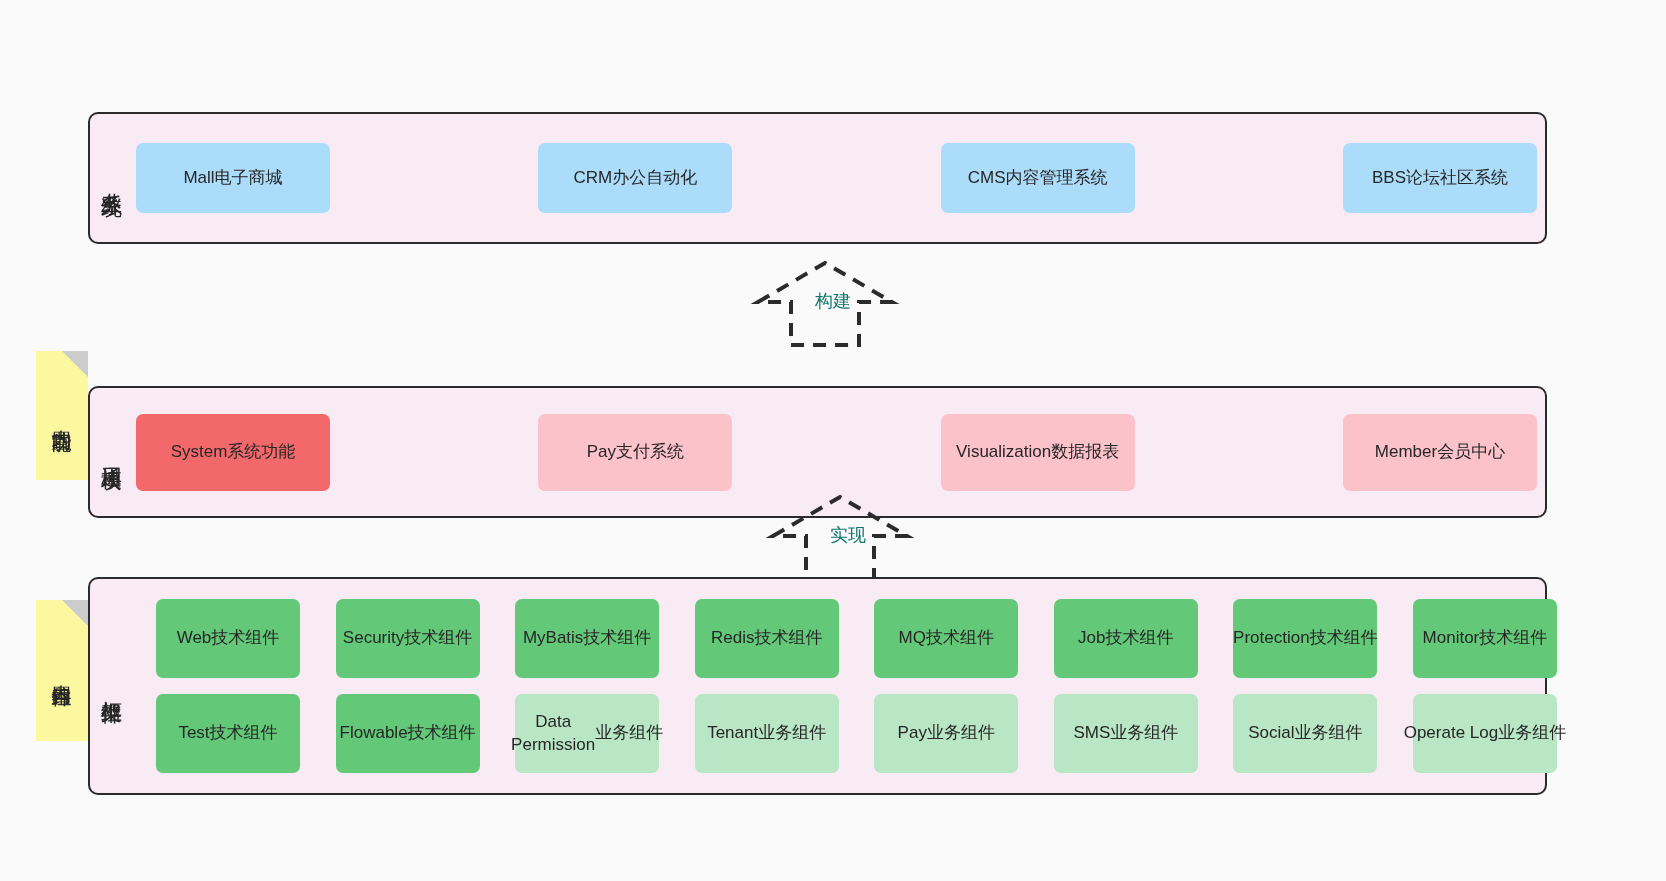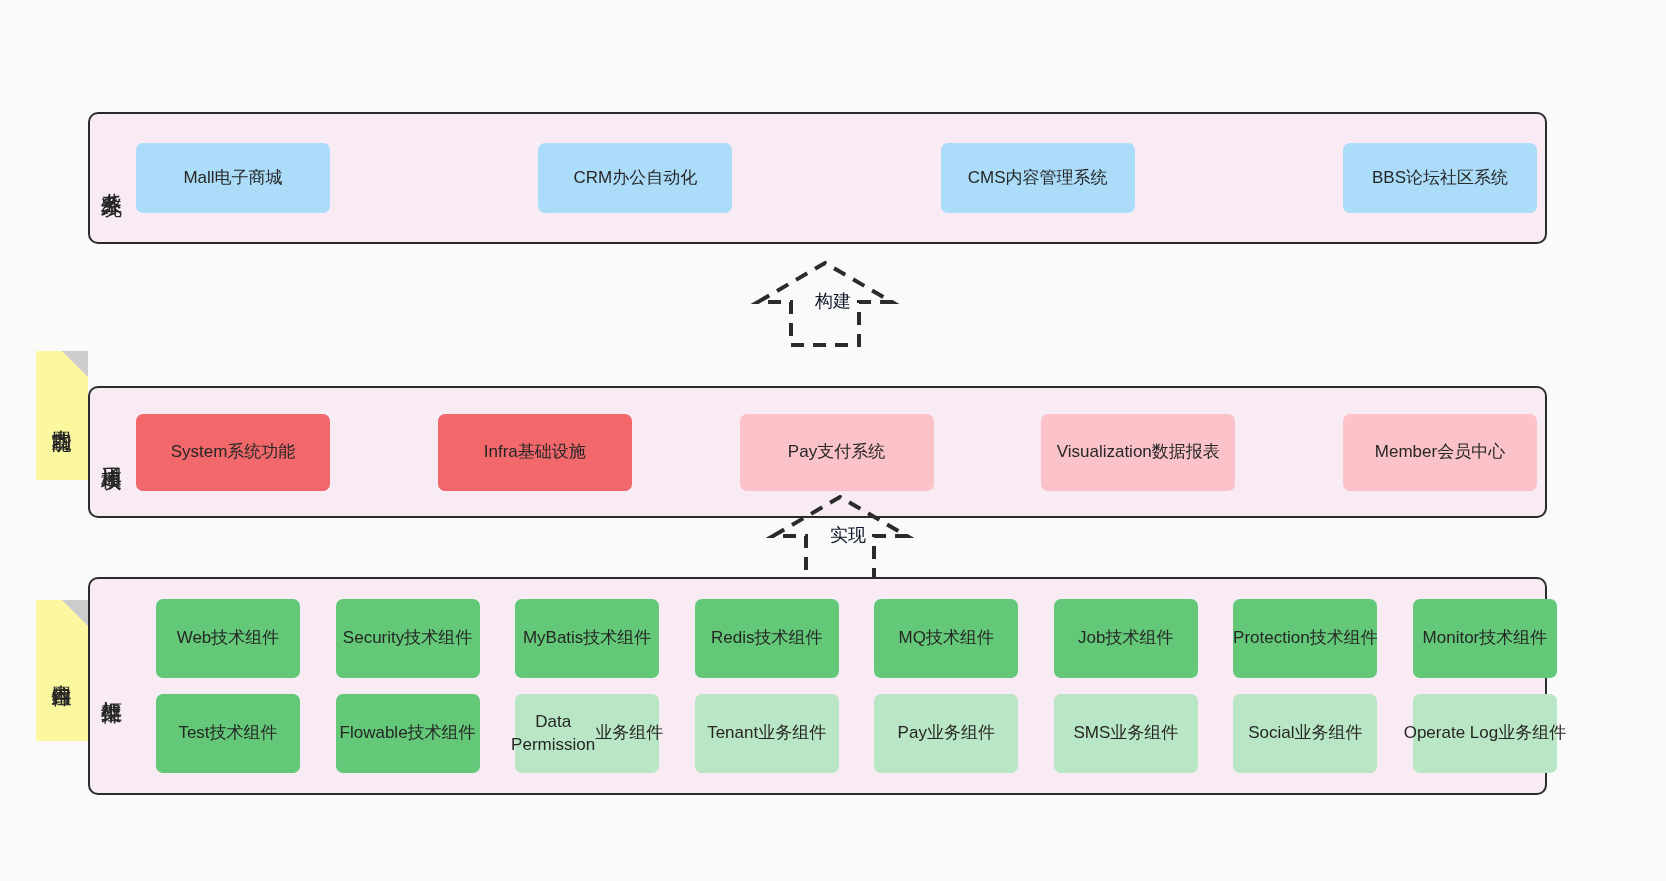--- a/index.html
+++ b/index.html
@@ -134,21 +134,21 @@
 
   
   .arrow {
     position: absolute;
     pointer-events: none;
   }
   .arrow svg { display: block; overflow: visible; }
   .arrow-label {
     position: absolute;
     font-size: 18px;
-    color: #0f172a;
+    color: #0f766e;
     white-space: nowrap;
     background: transparent;
   }
   #arrow-build   { left: 755px; top: 258px; width: 150px; height: 90px; }
   #arrow-build .arrow-label  { left: 60px; top: 31px; }
   #arrow-impl    { left: 770px; top: 492px; width: 150px; height: 90px; }
   #arrow-impl .arrow-label   { left: 60px; top: 31px; }
 </style>
 </head>
 <body>
@@ -184,24 +184,20 @@
     <span class="arrow-label">构建</span>
   </div>
 
   <div class="layer" id="layer-modules">
     <div class="layer-title">通用模块</div>
     <div class="layer-body" id="modules-body">
         <div class="card c-red">
           <div class="en">System</div>
           <div class="cn">系统功能</div>
         </div>
-        <div class="card c-red">
-          <div class="en">Infra</div>
-          <div class="cn">基础设施</div>
-        </div>
         <div class="card c-pink">
           <div class="en">Pay</div>
           <div class="cn">支付系统</div>
         </div>
         <div class="card c-pink">
           <div class="en">Visualization</div>
           <div class="cn">数据报表</div>
         </div>
         <div class="card c-pink">
           <div class="en">Member</div>

